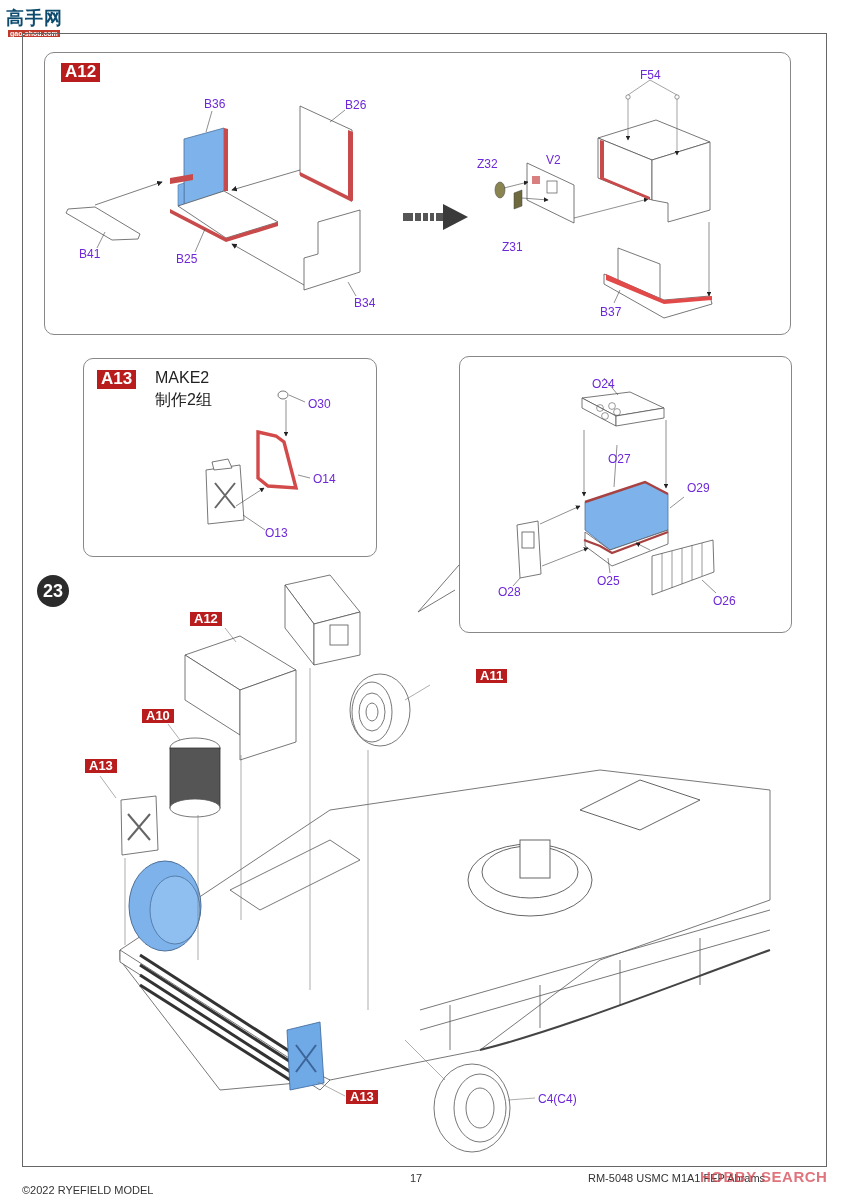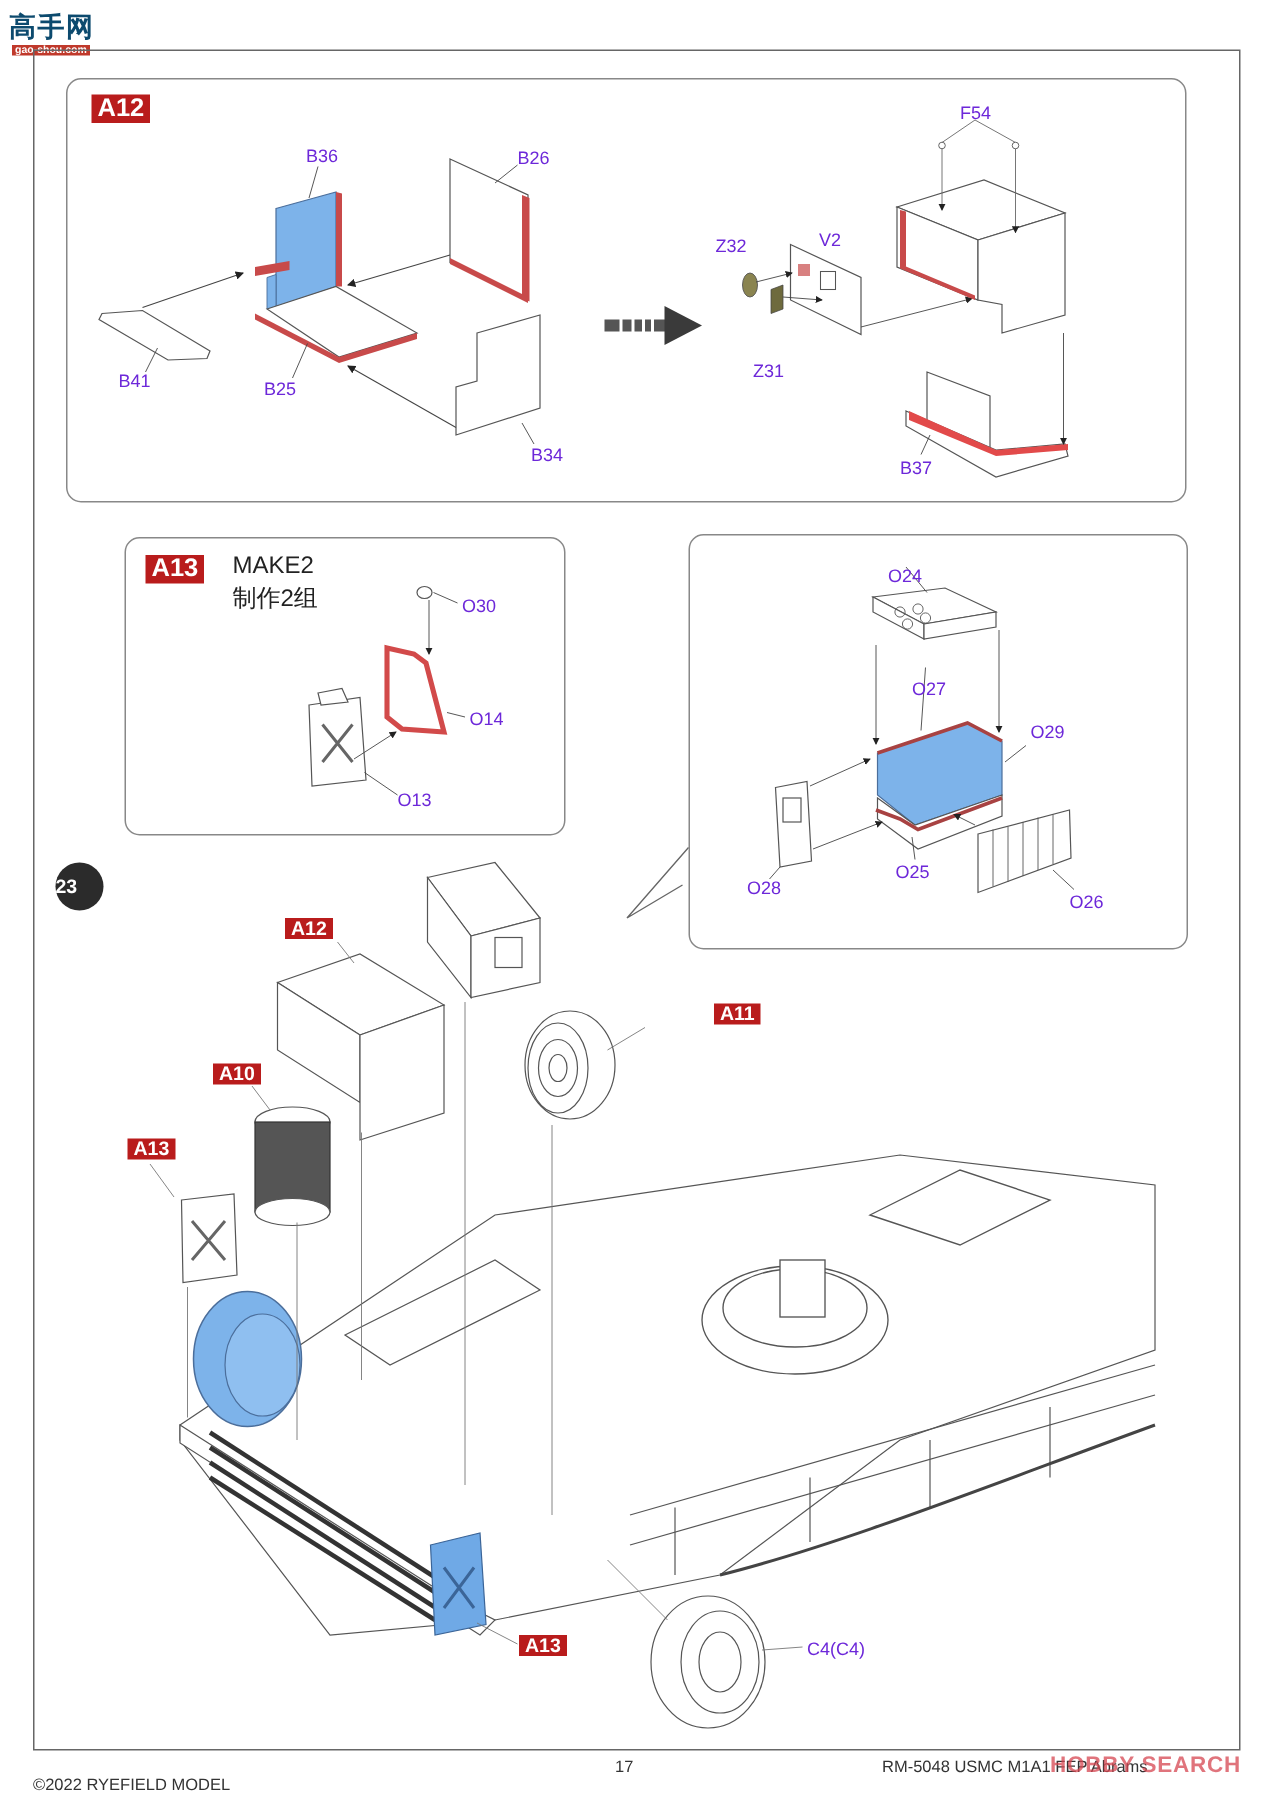--- a/index.html
+++ b/index.html
@@ -17,21 +17,21 @@
 
   .panel { position: absolute; border: 1.3px solid #888; border-radius: 10px; background: #fff; }
   .label-tag { position: absolute; background: #b91c1c; color: #fff; font-weight: bold; padding: 0 4px; line-height: 1.1; }
   .big-tag { font-size: 17px; }
   .small-tag { font-size: 13px; }
   .part-label { position: absolute; font-size: 12px; color: #6d28d9; white-space: nowrap; }
   .note { position: absolute; font-size: 16px; color: #222; line-height: 1.35; }
 
   svg.art { position: absolute; left: 0; top: 0; width: 845px; height: 1200px; pointer-events: none; }
 
-  .step-badge { position: absolute; left: 37px; top: 575px; width: 32px; height: 32px; border-radius: 50%; background: #2b2b2b; color: #fff; font-size: 13px; font-weight: bold; line-height: 32px; }
+  .step-badge { position: absolute; left: 37px; top: 575px; width: 32px; height: 32px; border-radius: 50%; background: #2b2b2b; color: #fff; font-size: 18px; font-weight: bold; text-align: center; line-height: 32px; }
 
   .footer { position: absolute; top: 1172px; font-size: 11px; color: #333; }
   .footer-left { left: 22px; margin-top: 12px; }
   .footer-center { left: 410px; }
   .footer-right { left: 588px; }
   .hs-mark { position: absolute; left: 700px; top: 1168px; font-size: 15px; font-weight: bold; color: rgba(214,70,80,0.75); letter-spacing: 0.5px; }
 </style>
 </head>
 <body>
 

